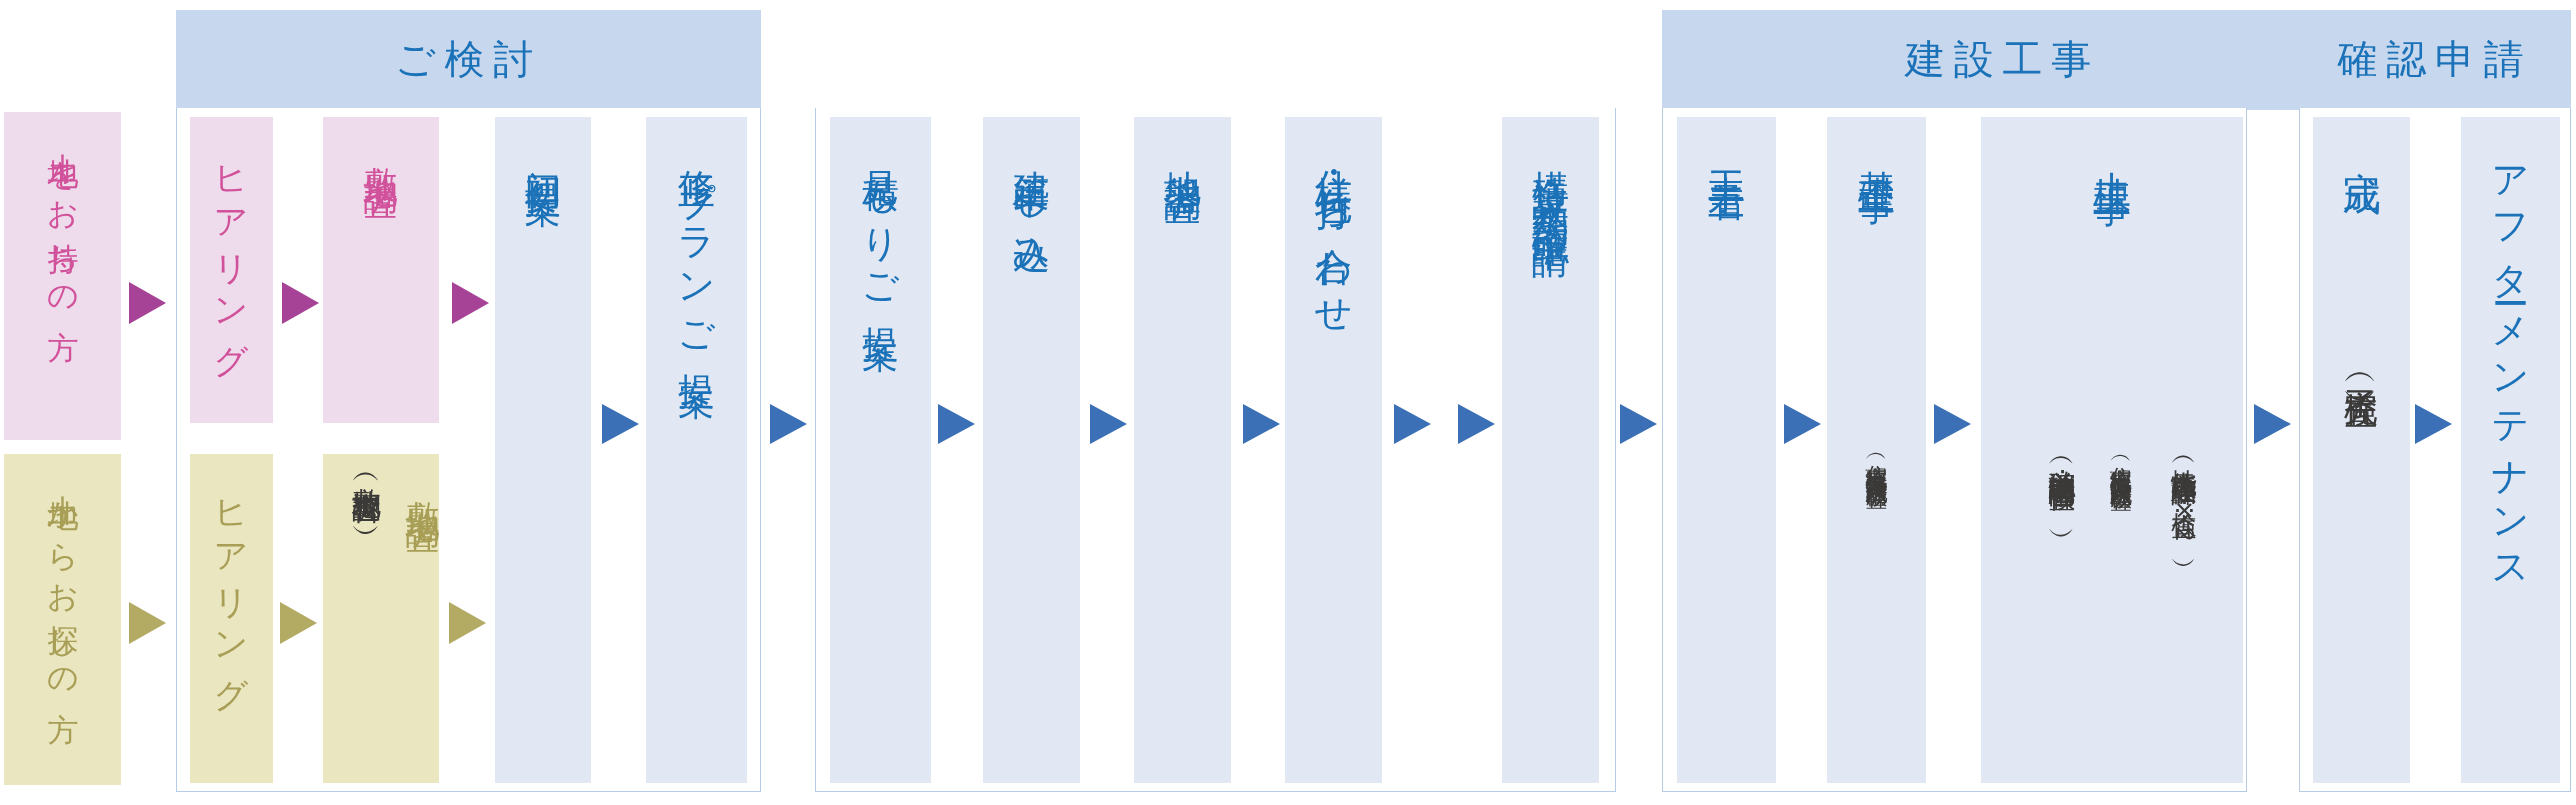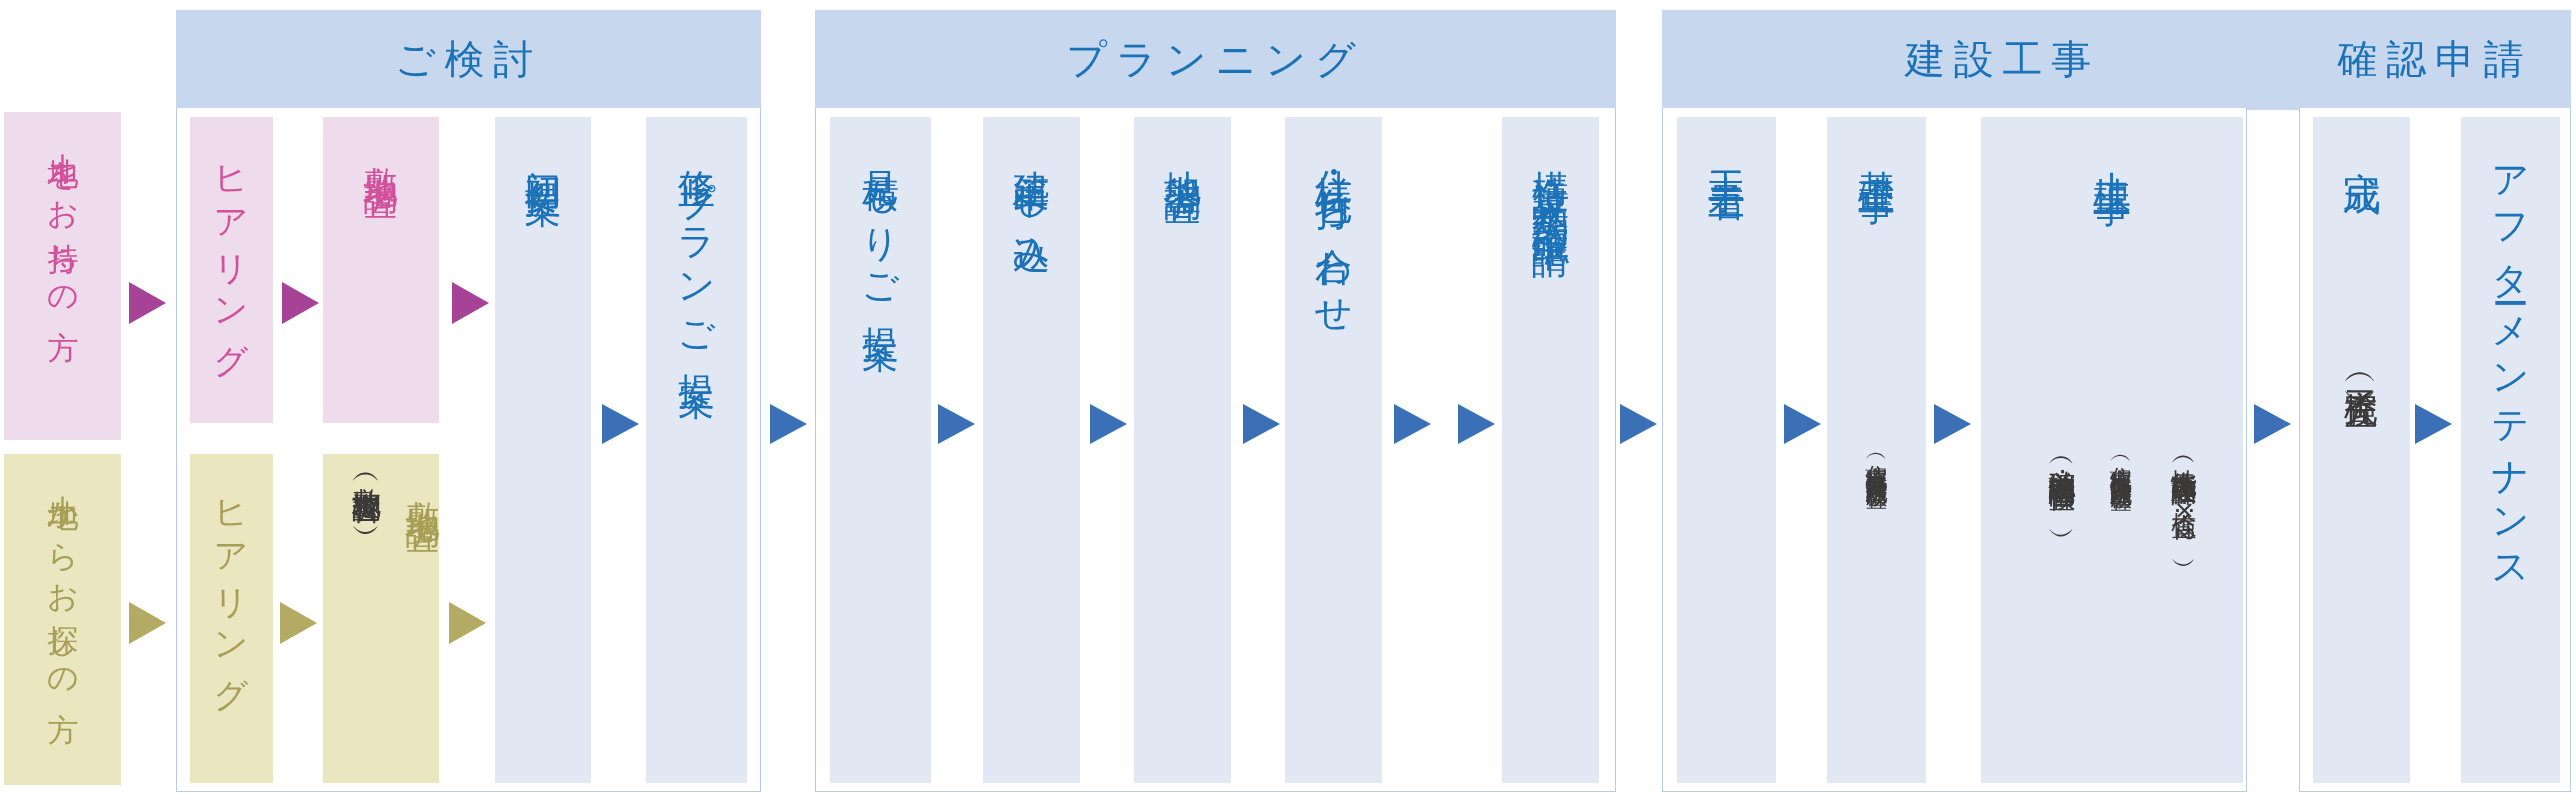--- a/index.html
+++ b/index.html
@@ -76,23 +76,20 @@
     <div class="vt note at ctr" style="left:29px;top:10.2px;font-size:29px;">（敷地調査含む）</div>
   </div>
 
   <div class="col" style="left:495px;width:96px;">
     <div class="vt">初回提案</div>
   </div>
   <div class="col" style="left:646px;width:101px;">
     <div class="vt">修正プランご提案</div>
   </div>
 
-  <div class="sec-header" style="left:815px;width:801px;">
-    <span class="t">プランニング</span>
-  </div>
   <div class="sec-body" style="left:815px;width:801px;"></div>
 
   <div class="col" style="left:830px;width:101px;">
     <div class="vt">見積もりご提案</div>
   </div>
   <div class="col" style="left:983px;width:97px;">
     <div class="vt">建築申し込み</div>
   </div>
   <div class="col" style="left:1134px;width:97px;">
     <div class="vt">地盤調査</div>

